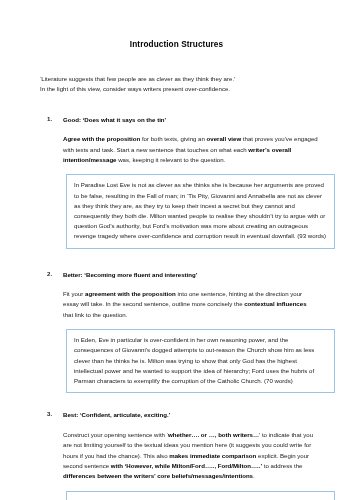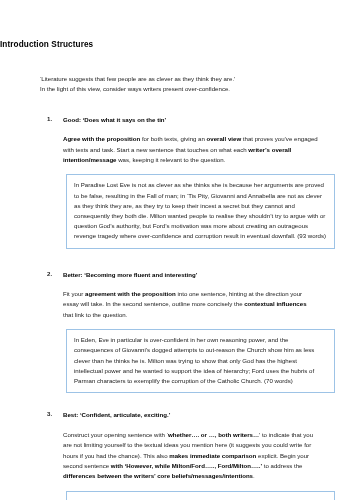--- a/index.html
+++ b/index.html
@@ -15,20 +15,21 @@
     overflow: hidden;
   }
   .page {
     position: relative;
     width: 353px;
     height: 500px;
     box-sizing: border-box;
     padding: 0;
   }
   .doc-title {
+    text-align: center;
     font-size: 8.2px;
     font-weight: bold;
     letter-spacing: 0.1px;
     margin: 0;
     padding-top: 40px;
     color: #000000;
   }
   .intro-quote {
     margin: 0;
     padding-top: 25px;

